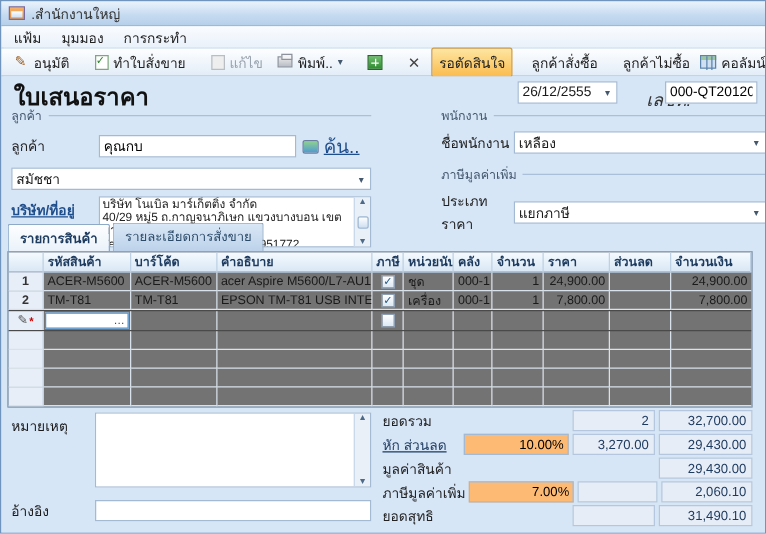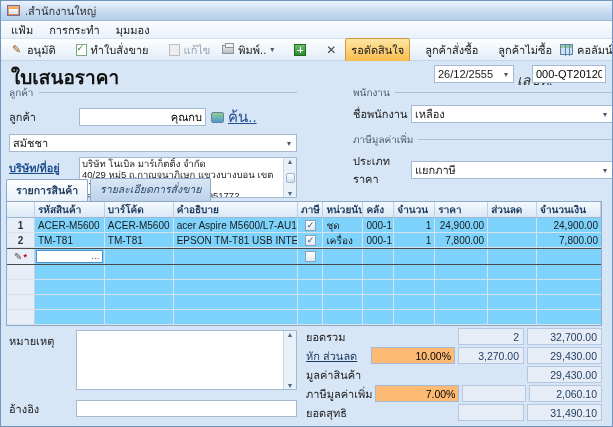--- a/index.html
+++ b/index.html
@@ -48,45 +48,45 @@
 
   
   .content { position:relative; height:367px; background:#d7e6f7; }
   .doc-title { position:absolute; left:10px; top:1px; font-size:19px; font-weight:bold; color:#111; }
 
   .combo { background:#fff; border:1px solid #a4bad2; display:flex; align-items:center; height:18px; padding:0 3px; }
   .combo .val { flex:1; overflow:hidden; white-space:nowrap; }
   .combo .caret { padding:0 2px; }
   .field-input { border:1px solid #a4bad2; height:18px; padding:0 3px; font-size:11px; font-family:inherit; background:#fff; width:100%; }
 
-  .date-combo { position:absolute; left:413px; top:4px; width:80px;margin-left:20px; }
+  .date-combo { position:absolute; left:413px; top:4px; width:80px; }
   .num-label { position:absolute; left:516px; top:8px; font-size:14px; color:#333;font-style:italic; }
   .num-input { position:absolute; left:531px; top:4px; width:74px; }
 
   .group { position:absolute; }
   .gcap { display:flex; align-items:center; gap:5px; color:#44596e; font-size:10px; }
   .gcap .line { flex:1; height:1px; background:#a9c0d8; }
   .frow { display:flex; align-items:center; margin-top:5px; }
   .frow .lbl { font-size:11px; color:#222; }
 
   .link { color:#1f4e8c; text-decoration:underline; font-weight:bold; font-size:11px; }
 
   .addr-box { background:#fff; border:1px solid #a4bad2; height:41px; display:flex; }
   .addr-text { flex:1; font-size:9.5px; line-height:10.5px; padding:1px 2px; overflow:hidden; color:#222; }
   .vscroll { width:13px; background:#e9f0f8; border-left:1px solid #c9d8ea; display:flex; flex-direction:column; align-items:center; justify-content:space-between; font-size:7px; color:#4e6a88; }
   .vscroll .thumb { width:9px; flex:0 0 10px; background:linear-gradient(#fdfefe,#cfe0f1); border:1px solid #9db6d2; border-radius:2px; }
 
   
   .tabs { position:absolute; left:5px; top:121px; display:flex; align-items:flex-end; height:19px; }
   .tab { padding:2px 9px 3px; font-size:10.5px; border:1px solid #8eaac7; border-bottom:none; margin-right:2px; border-radius:2px 2px 0 0; }
   .tab.active { background:linear-gradient(#fdfeff,#e9f1fa); font-weight:bold; color:#1d3least; color:#1d3a5f; position:relative; top:1px; }
-  .tab.inactive { background:linear-gradient(#d9e7f6,#bcd2ea); color:#2b4a68;font-style:italic; }
-
-  
-  .grid { position:absolute; left:5px; top:140px; width:596px; background:#7dd3fc; border:1px solid #8eaac7; }
+  .tab.inactive { background:linear-gradient(#d9e7f6,#bcd2ea); color:#2b4a68; }
+
+  
+  .grid { position:absolute; left:5px; top:140px; width:596px; background:#737373; border:1px solid #8eaac7; }
   .grow { display:flex; height:15px; }
   .grow.header { height:16px; background:linear-gradient(#f5fafe,#d8e6f4); }
   .grow.header .cell { font-weight:bold; color:#1d3a5f; font-size:10px; border-right:1px solid #bed0e4; border-bottom:1px solid #9db6d2; display:flex; align-items:center; }
   .cell { font-size:10px; padding:0 3px; border-right:1px solid #d9e1ea; border-bottom:1px solid #d9e1ea; overflow:hidden; white-space:nowrap; display:flex; align-items:center; }
   .c0{width:28px;} .c1{width:70px;} .c2{width:69px;} .c3{width:125px;} .c4{width:25px; justify-content:center;}
   .c5{width:40px;} .c6{width:31px;} .c7{width:41px;} .c8{width:53px;} .c9{width:49px;} .c10{width:64px; border-right:none;}
   .num { justify-content:flex-end; }
   .rowsel { background:#e7eef7; justify-content:center; font-weight:bold; color:#333; border-right:1px solid #c2d2e4; }
   .cb { width:11px; height:11px; border:1px solid #8fa0b4; background:linear-gradient(#fff,#dce8f3); display:inline-flex; align-items:center; justify-content:center; font-size:9px; color:#255a8c; }
   .cb.checked::after { content:"✓"; font-weight:bold; }
@@ -121,22 +121,22 @@
 
 <div class="window">
 
   <div class="titlebar">
     <span class="ic-form"></span>
     <span class="title">.สำนักงานใหญ่</span>
   </div>
 
   <div class="menubar">
     <span class="menu-item">แฟ้ม</span>
+    <span class="menu-item">มุมมอง</span>
     <span class="menu-item">การกระทำ</span>
-    <span class="menu-item">มุมมอง</span>
   </div>
 
   <div class="toolbar">
     <span class="tbtn">
       <span class="ic ic-pen">✎</span>
       <span>อนุมัติ</span>
     </span>
     <span class="tsep"></span>
     <span class="tbtn">
       <span class="ic-doc-green"></span>
@@ -183,21 +183,21 @@
     <span class="num-label">เลขที่:</span>
     <input class="field-input num-input" value="000-QT2012000011" style="">
 
     <div class="group" style="left:8px; top:24px; width:288px;">
       <div class="gcap">
         <span>ลูกค้า</span>
         <span class="line"></span>
       </div>
       <div class="frow">
         <span class="lbl" style="width:70px">ลูกค้า</span>
-        <input class="field-input" style="width: 127px; text-align: right;" value="คุณกบ">
+        <input class="field-input" style="width: 158px;" value="คุณกบ">
         <span class="ic-person" style="margin-left:5px"></span>
         <span class="link" style="margin-left:4px; font-weight:normal; font-size:15px">ค้น..</span>
       </div>
       <div class="frow">
         <div class="combo" style="flex:1">
           <span class="val">สมัชชา</span>
           <span class="caret">▾</span>
         </div>
       </div>
       <div class="frow" style="align-items:flex-start">

